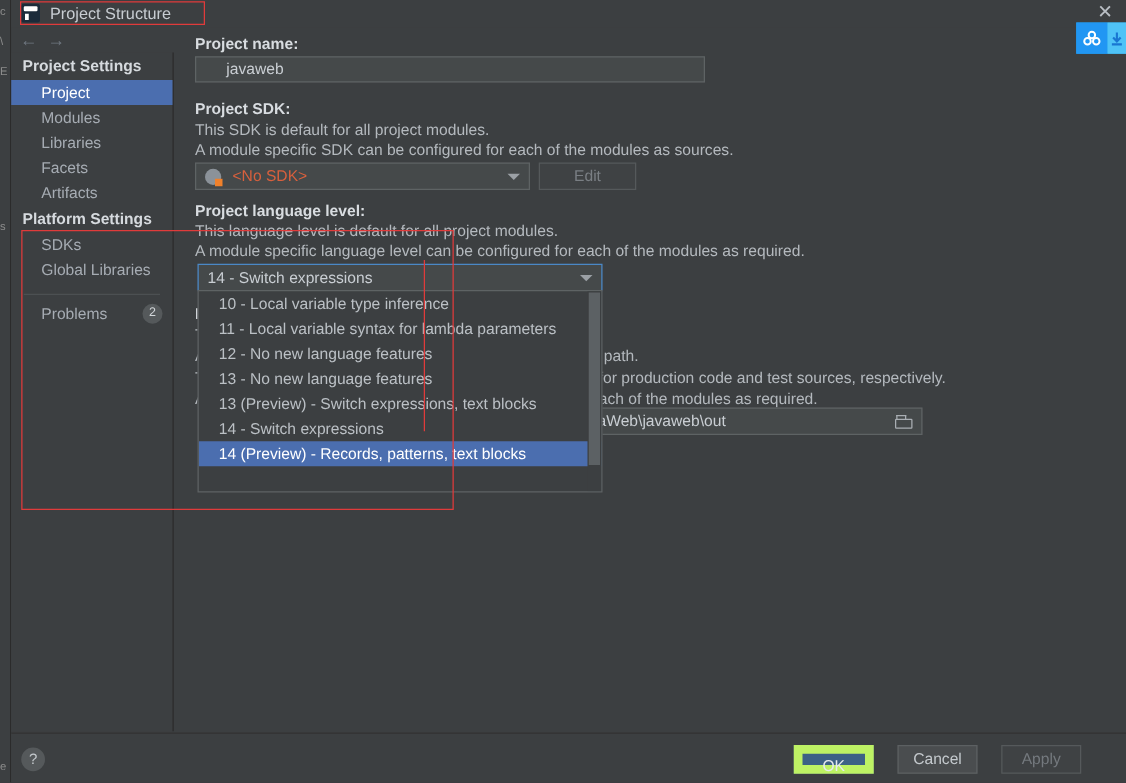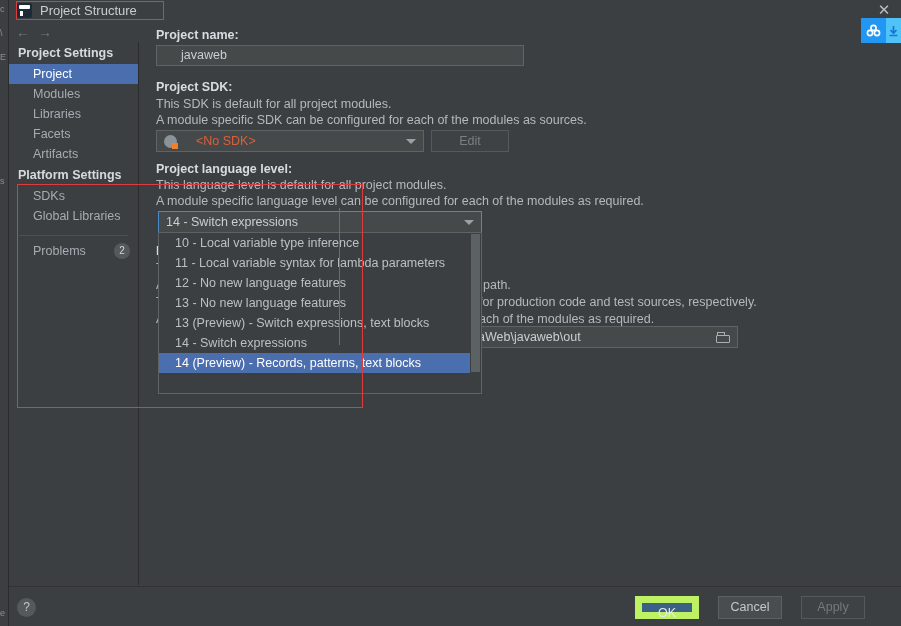--- a/index.html
+++ b/index.html
@@ -119,21 +119,21 @@
     background: #45494a; border: 1px solid #5e6364; color: #c9ced3;
     height: 21px; line-height: 19px; padding: 0 6px; font-size: 12.5px;
   }
   .combo {
     position: relative; background: #45494a; border: 1px solid #5e6364;
     height: 22px; color: #c9ced3; font-size: 12.5px;
   }
   .combo .val {
     position: absolute; left: 7px; top: 0; right: 26px; height: 20px;
     line-height: 20px; white-space: nowrap; overflow: hidden;
-    display: flex; align-items: center; gap: 19px;
+    display: flex; align-items: center; gap: 9px;
   }
   .caret {
     position: absolute; right: 7px; top: 8px;
     width: 0; height: 0; border-left: 5px solid transparent;
     border-right: 5px solid transparent; border-top: 5px solid #9ba0a5;
   }
   .btn-flat {
     background: #3f4244; border: 1px solid #55595b; color: #7a7f84;
     height: 22px; font-size: 12.5px; text-align: center; line-height: 20px;
   }
@@ -274,21 +274,21 @@
 
       <div class="side-problems">
         <span class="lbl">Problems</span>
         <span class="badge-count">2</span>
       </div>
     </div>
 
     <div class="main">
 
       <div class="sec-title" style="position:absolute;left:16px;top:6px;">Project name:</div>
-      <div class="field" style="position:absolute;left:16px;top:23px;width:368px;padding-left:24px;">javaweb</div>
+      <div class="field" style="position:absolute;left:16px;top:23px;width:408px;padding-left:24px;">javaweb</div>
 
       <div class="sec-title" style="position:absolute;left:16px;top:58px;">Project SDK:</div>
       <div class="sec-line" style="position:absolute;left:16px;top:75px;">This SDK is default for all project modules.</div>
       <div class="sec-line" style="position:absolute;left:16px;top:91px;">A module specific SDK can be configured for each of the modules as sources.</div>
 
       <div class="combo" style="position:absolute;left:16px;top:108px;width:268px;">
         <div class="val">
           <span class="sdk-icon"></span>
           <span class="sdk-text">&lt;No SDK&gt;</span>
         </div>

